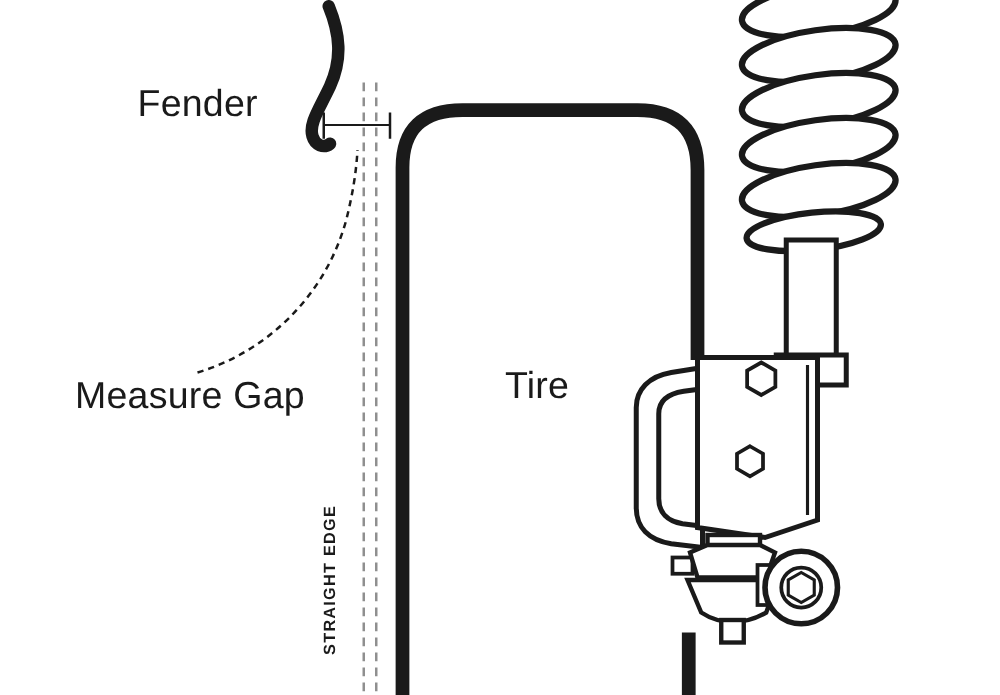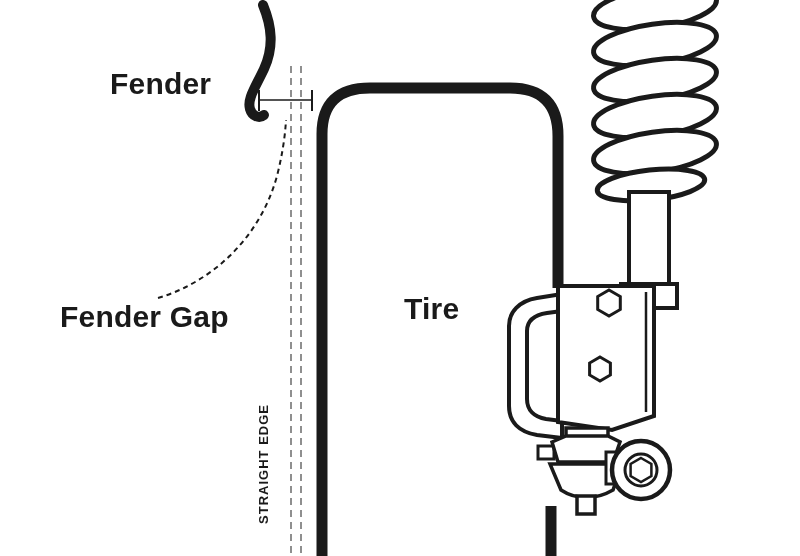--- a/index.html
+++ b/index.html
@@ -8,21 +8,21 @@
     position: relative;
     width: 800px;
     height: 556px;
     background: #ffffff;
     overflow: hidden;
     font-family: "Liberation Sans", sans-serif;
   }
   .diagram-svg { position: absolute; left: 0; top: 0; }
   .label {
     position: absolute;
-    font-weight: 700;
+    font-weight: 400;
     color: #1a1a1a;
     font-size: 30px;
     letter-spacing: 0.2px;
     white-space: nowrap;
   }
   .label-fender { left: 110px; top: 67px; }
   .label-measure-gap { left: 60px; top: 300px; }
   .label-tire { left: 404px; top: 292px; }
   .label-straight-edge {
     position: absolute;
@@ -95,17 +95,17 @@
 
         <rect x="606" y="452" width="14" height="32" stroke-width="3"></rect>
         <circle cx="641" cy="470" r="29" stroke-width="4.5"></circle>
         <circle cx="641" cy="470" r="16" stroke-width="3"></circle>
         <polygon stroke-width="2.5" points="641,458 651.4,464 651.4,476 641,482 630.6,476 630.6,464"></polygon>
       </g>
     </g>
   </svg>
 
   <div class="label label-fender">Fender</div>
-  <div class="label label-measure-gap">Fender Gap</div>
+  <div class="label label-measure-gap">Measure Gap</div>
   <div class="label label-tire">Tire</div>
   <div class="label-straight-edge">STRAIGHT EDGE</div>
 
 </div>
 
 </body></html>

